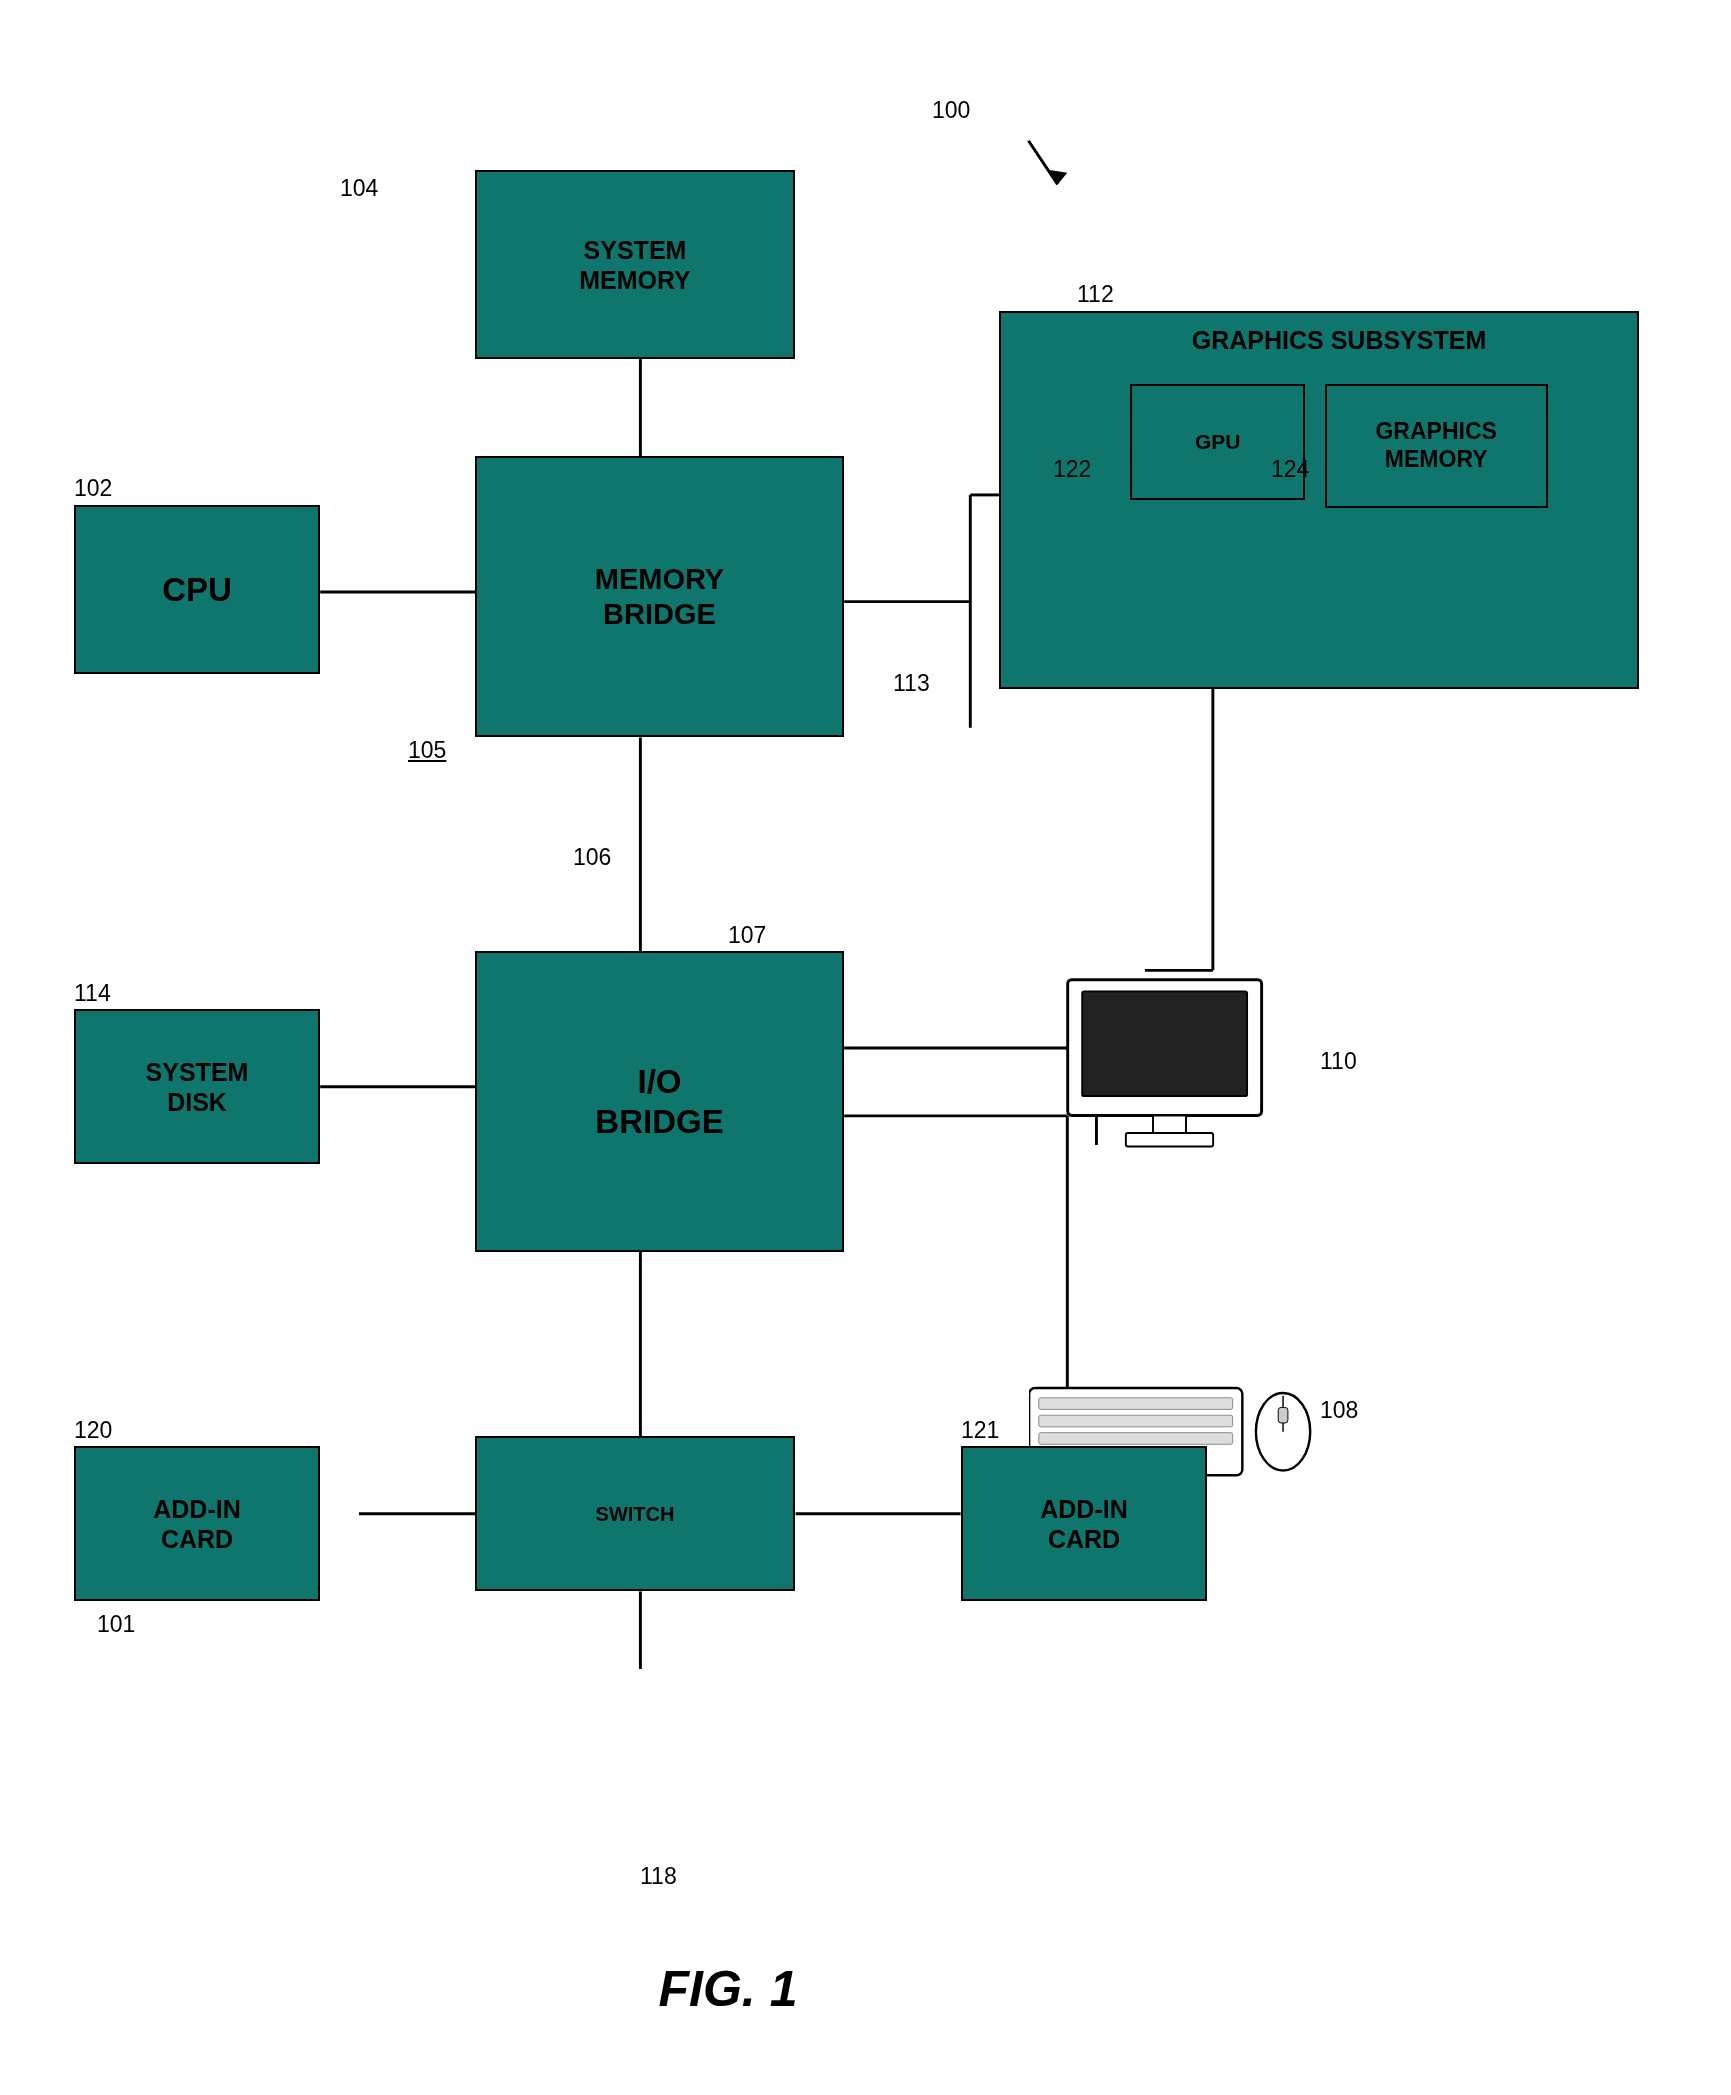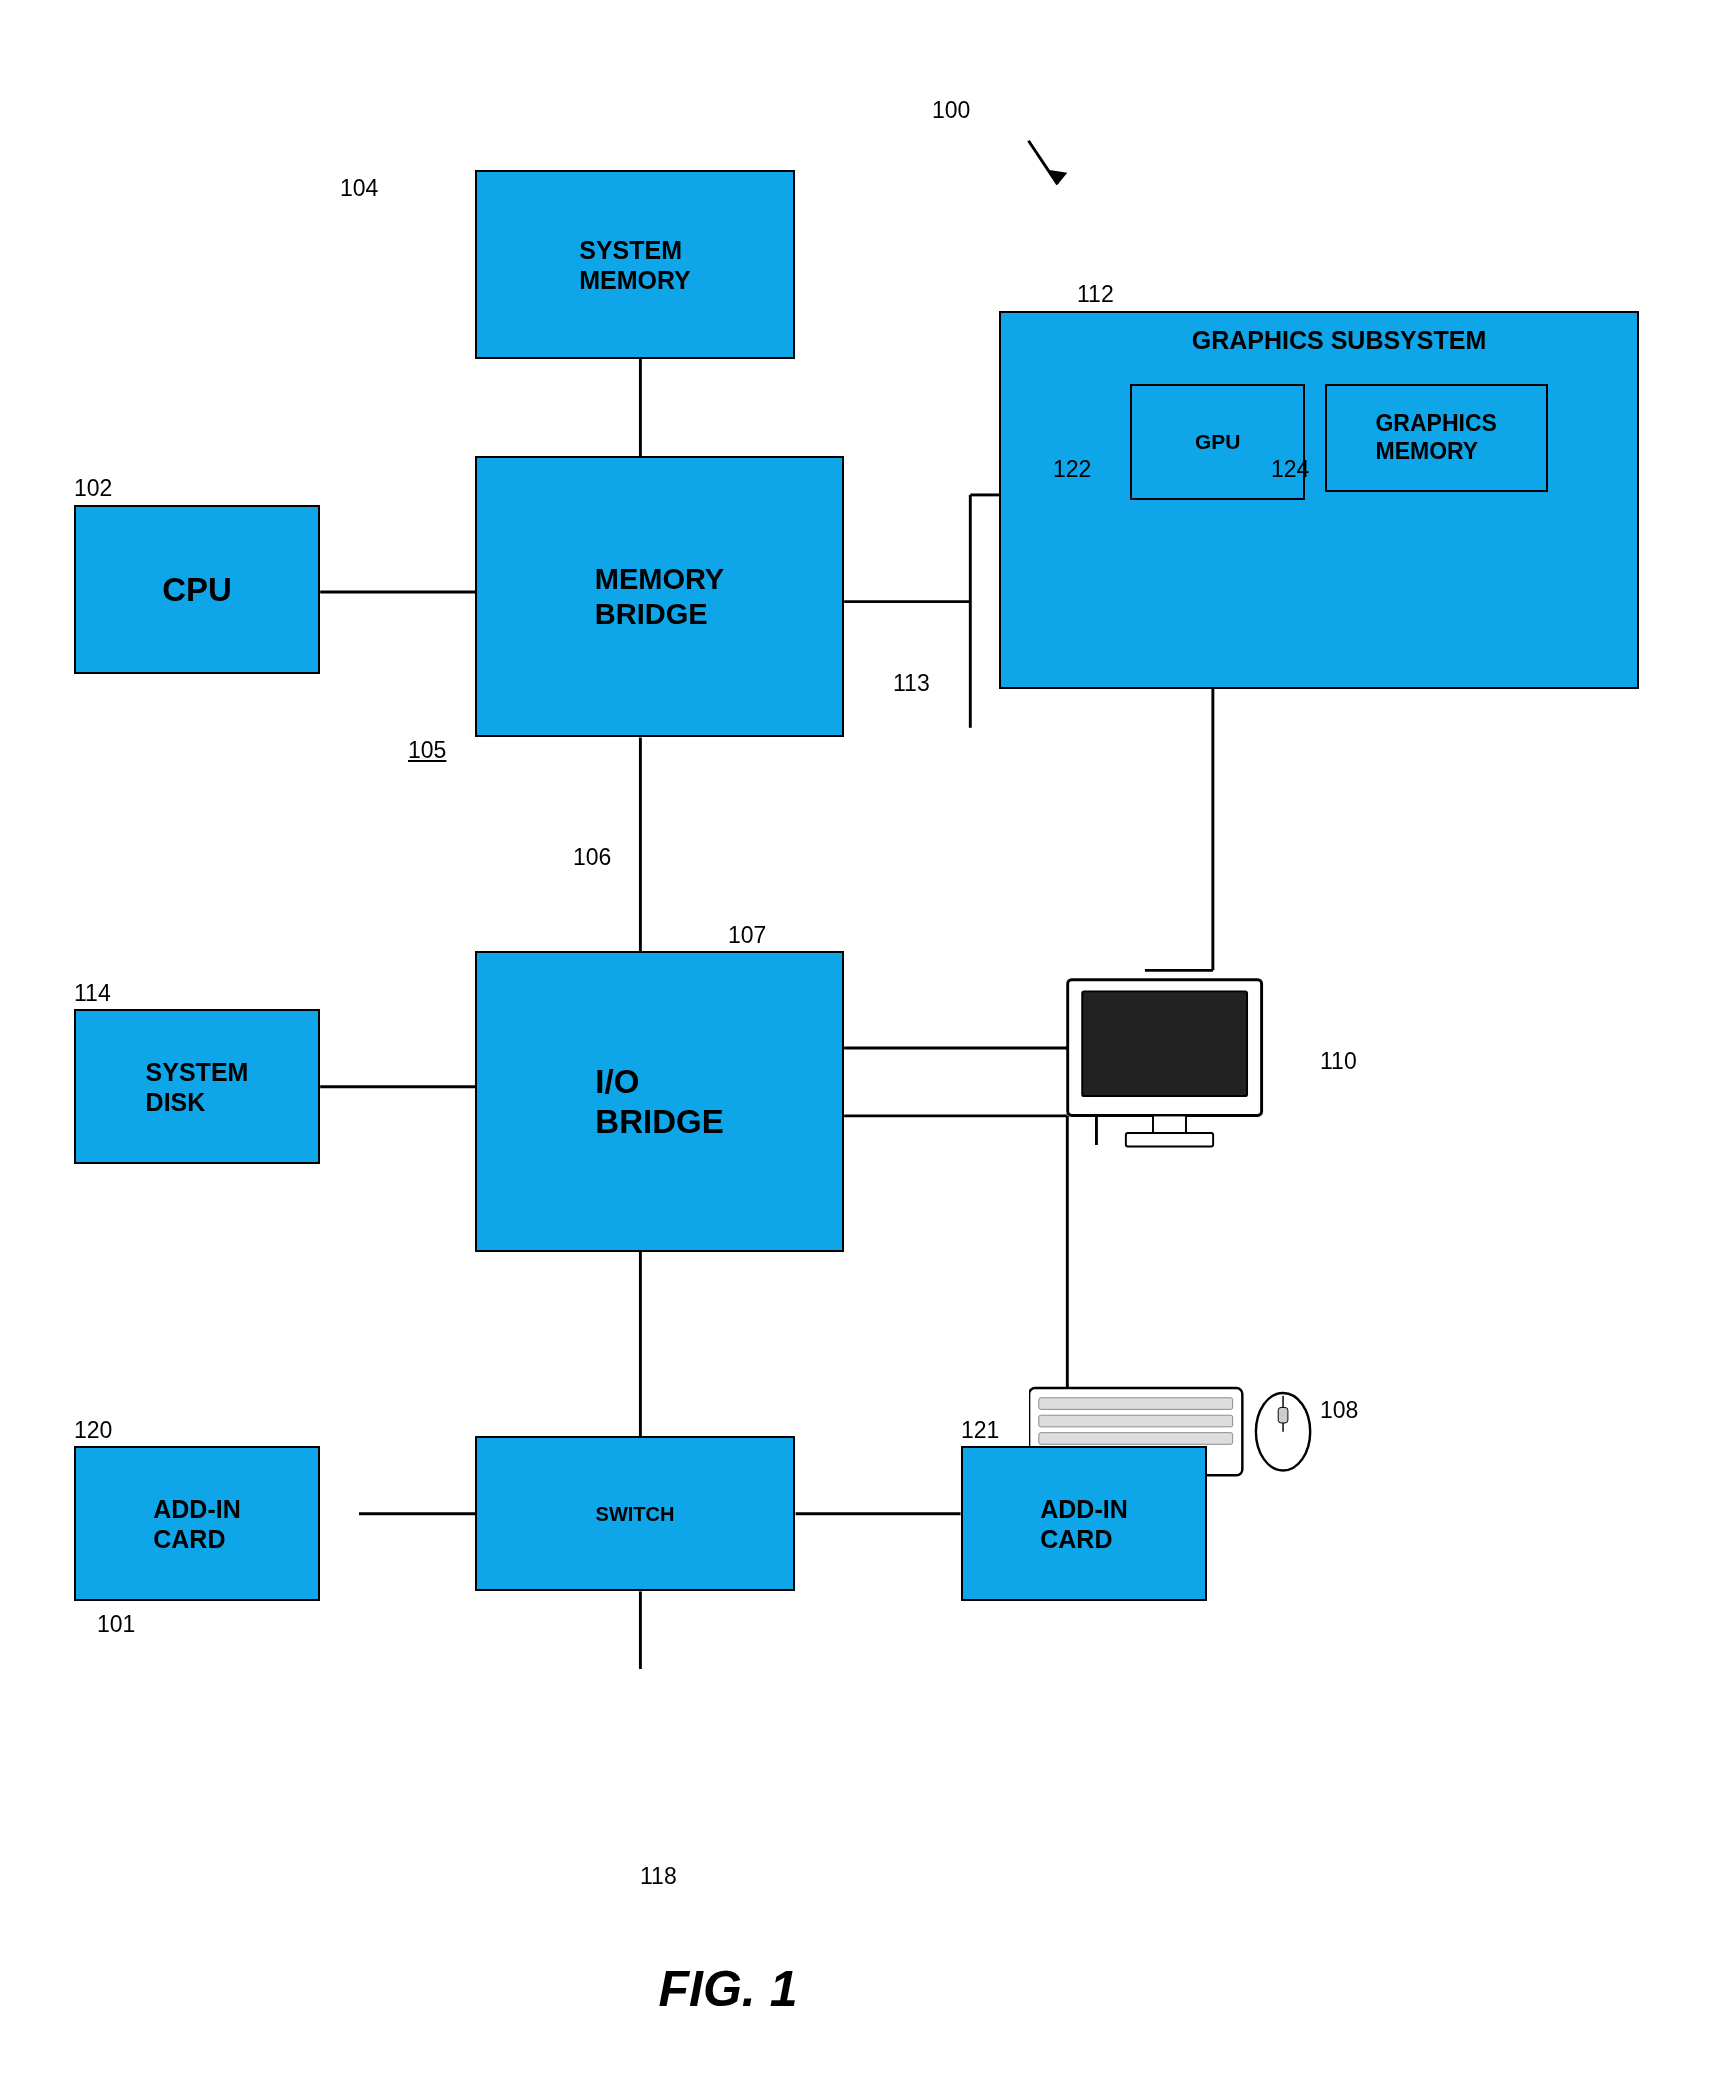--- a/index.html
+++ b/index.html
@@ -15,25 +15,25 @@
       position: relative;
       width: 1731px;
       height: 2095px;
       background: #fff;
     }
 
     
     .box {
       position: absolute;
       border: 2.9px solid #000;
-      background: #0ea5e9;
+      background: #0f766e;
       display: flex;
       align-items: center;
       justify-content: center;
-      text-align: left;
+      text-align: center;
       font-size: 27px;
       font-weight: bold;
       line-height: 1.2;
     }
 
     
     .label {
       position: absolute;
       font-size: 23px;
       font-weight: normal;
@@ -135,21 +135,21 @@
   <div class="label" style="left:893px; top:670px;">113</div>
 
   <div class="box" style="left:999px; top:311px; width:640px; height:378px; font-size:27px; flex-direction:column; justify-content:flex-start; padding-top:11.6px;padding-left:40px;">
     <span style="font-size:25px; font-weight:bold; margin-bottom:19.4px;">GRAPHICS SUBSYSTEM</span>
     <div style="display:flex; flex-direction:row; gap:19.4px; margin-top:9.7px;">
 
       <div class="box" style="position:relative; width:175px; height:116px; font-size:21px;">
         GPU
       </div>
 
-      <div class="box" style="position:relative; width:223px; height:108px; font-size:23px; line-height:1.2;">
+      <div class="box" style="position:relative; width:223px; height:124px; font-size:23px; line-height:1.2;">
         GRAPHICS<br>MEMORY
       </div>
     </div>
   </div>
   <div class="label" style="left:1077px; top:281px;">112</div>
   <div class="label" style="left:1053px; top:456px;">122</div>
   <div class="label" style="left:1271px; top:456px;">124</div>
 
   <div class="box" style="left:475px; top:951px; width:369px; height:301px; font-size:33px;">
     I/O<br>BRIDGE

